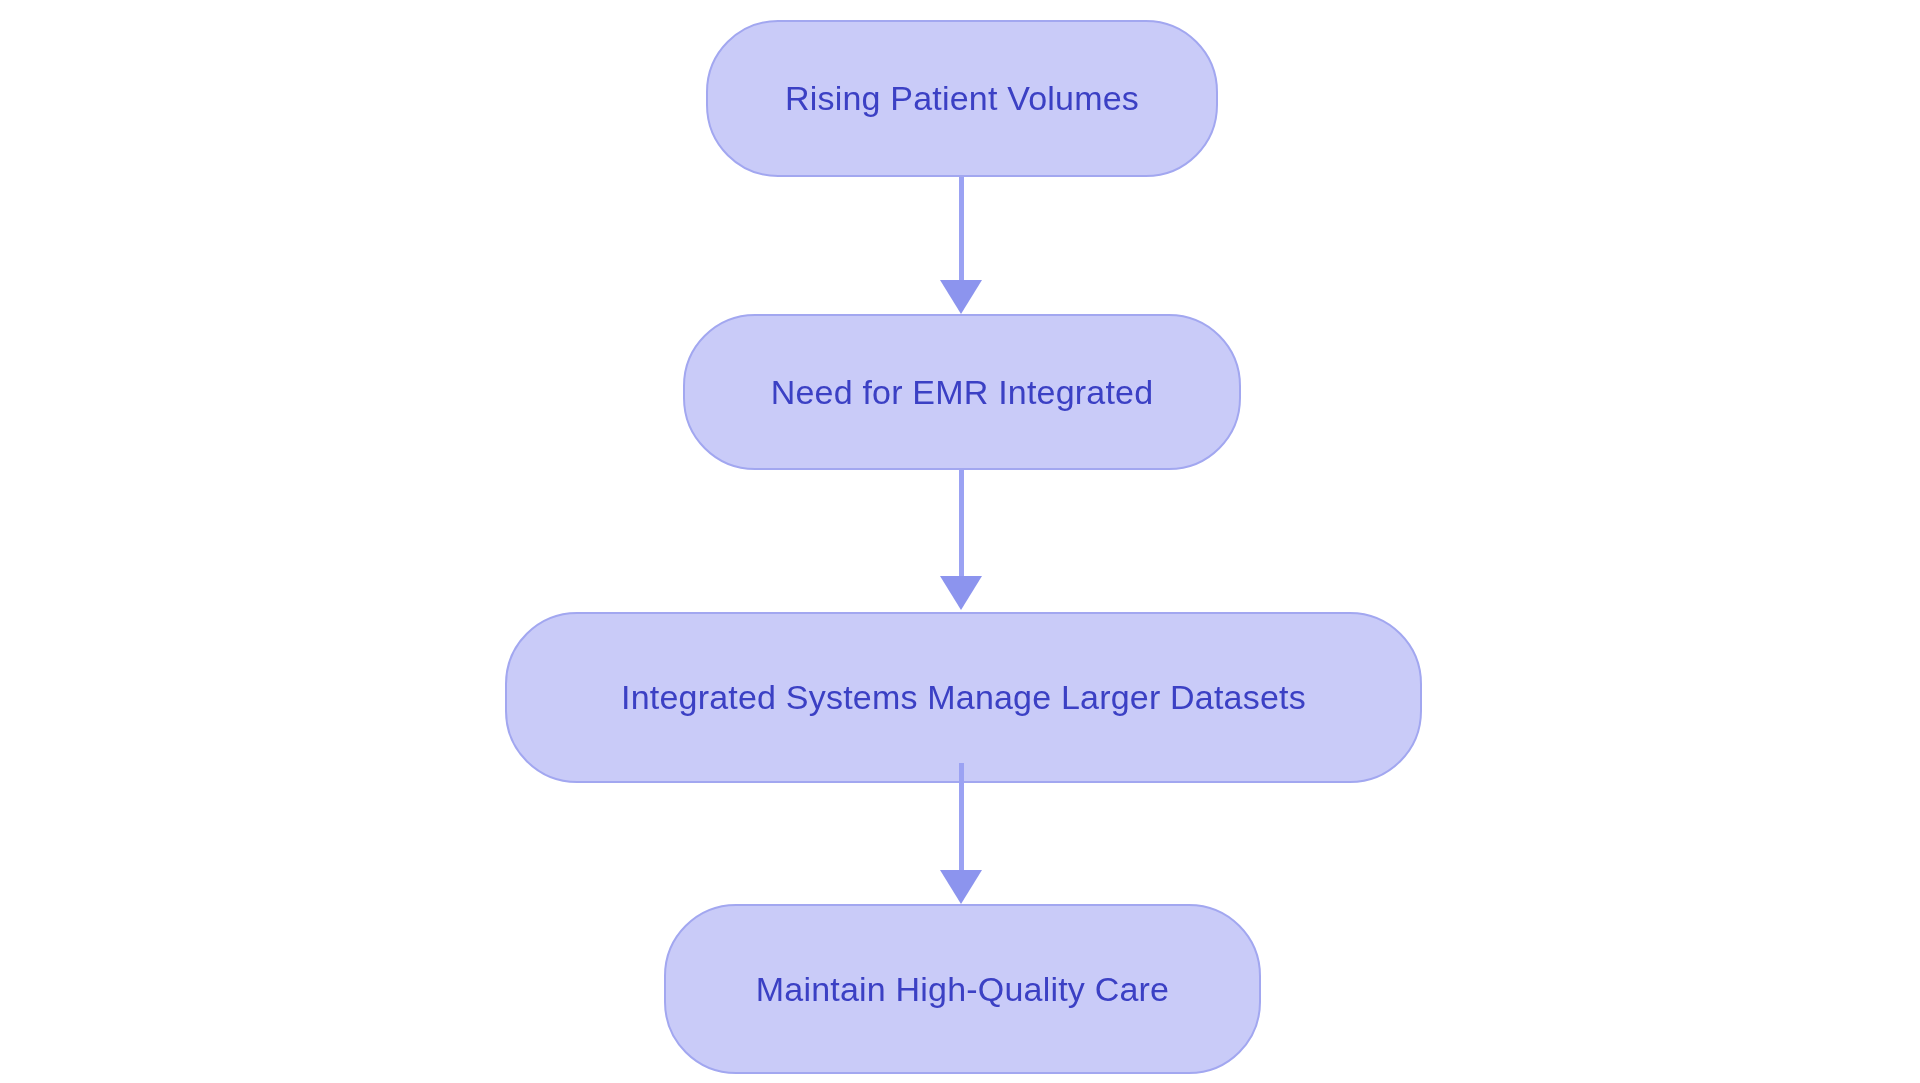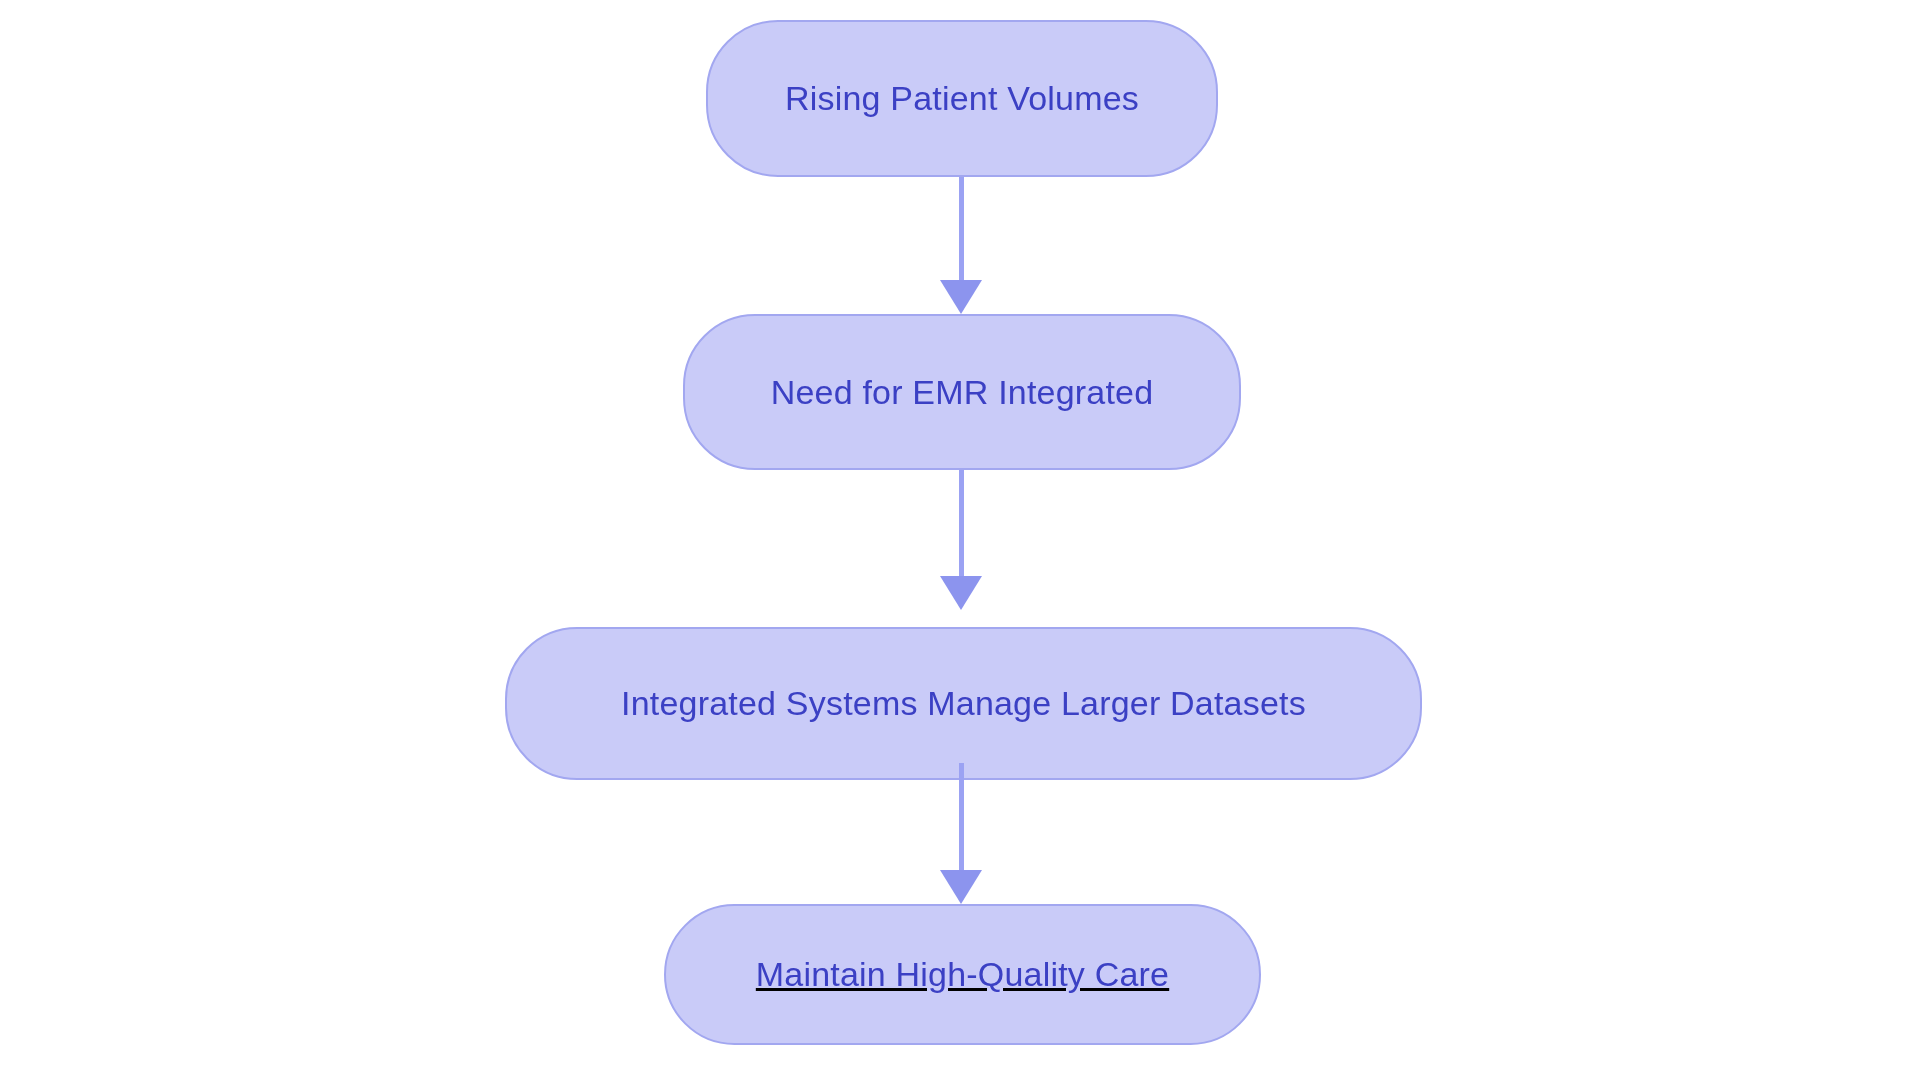--- a/index.html
+++ b/index.html
@@ -80,26 +80,26 @@
 
   <div class="node" style="left:683px; top:314px; width:558px; height:156px;">
     <span class="node-label">Need for EMR Integrated</span>
   </div>
 
   <div class="arrow" style="top:470px; height:140px;">
     <div class="arrow-shaft" style="height:108px;"></div>
     <div class="arrow-head"></div>
   </div>
 
-  <div class="node" style="left:505px; top:627px; width:917px; height:153px;">
+  <div class="node" style="left:505px; top:612px; width:917px; height:171px;">
     <span class="node-label">Integrated Systems Manage Larger Datasets</span>
   </div>
 
   <div class="arrow" style="top:763px; height:141px;">
     <div class="arrow-shaft" style="height:109px;"></div>
     <div class="arrow-head"></div>
   </div>
 
-  <div class="node" style="left:664px; top:904px; width:597px; height:141px;text-decoration:underline;">
+  <div class="node" style="left:664px; top:904px; width:597px; height:170px;">
     <span class="node-label">Maintain High-Quality Care</span>
   </div>
 
 </div>
 
 </body></html>

